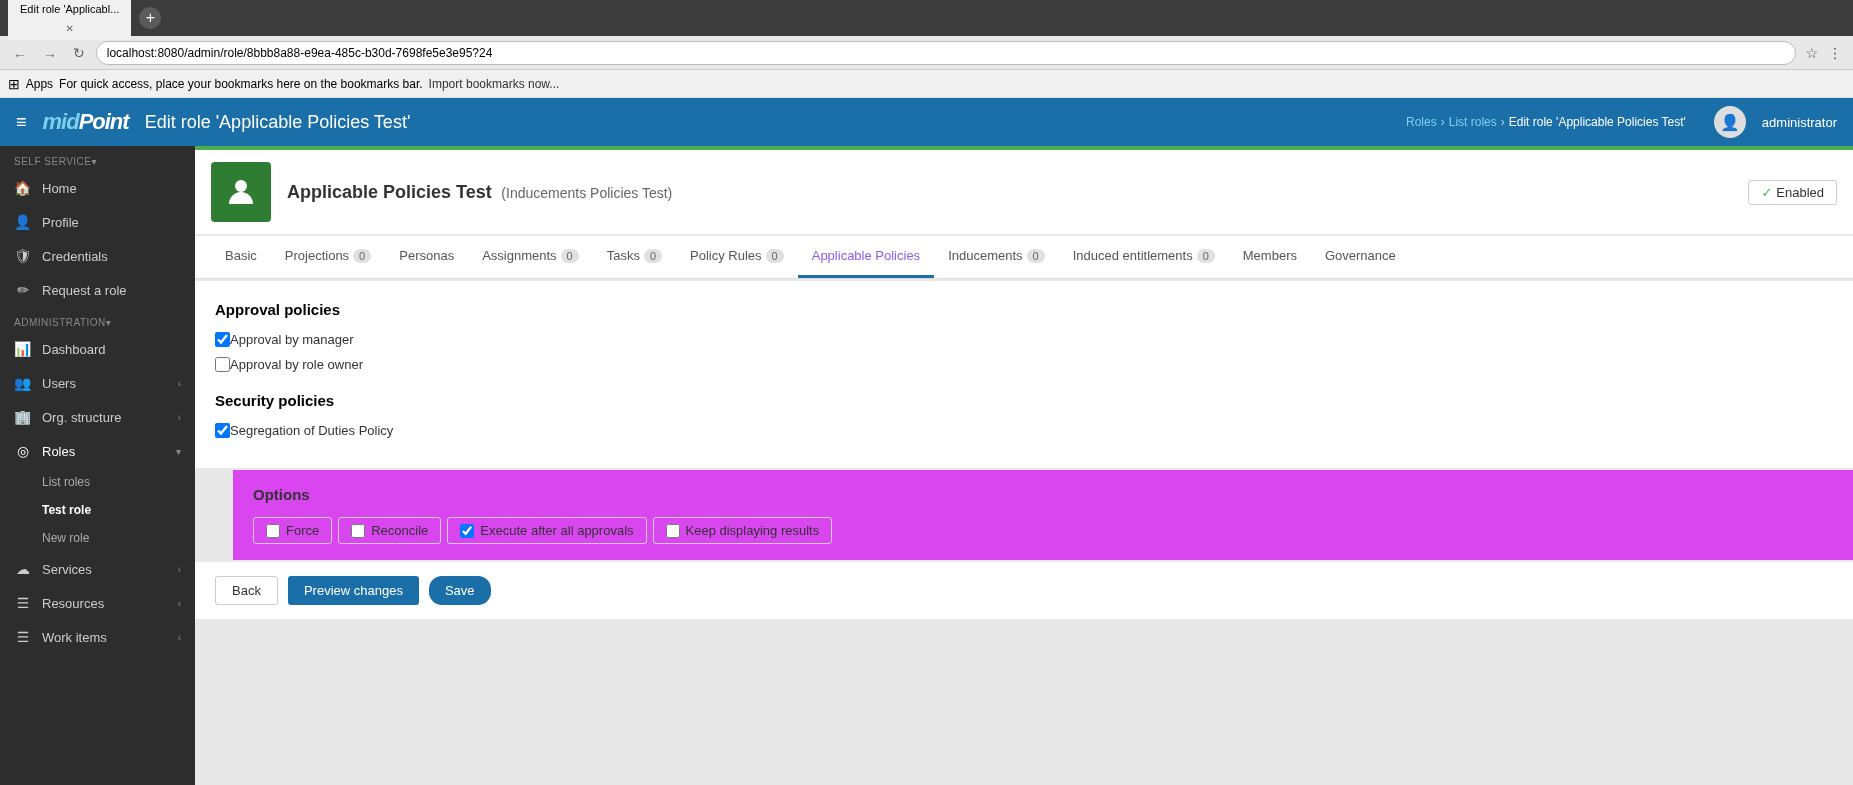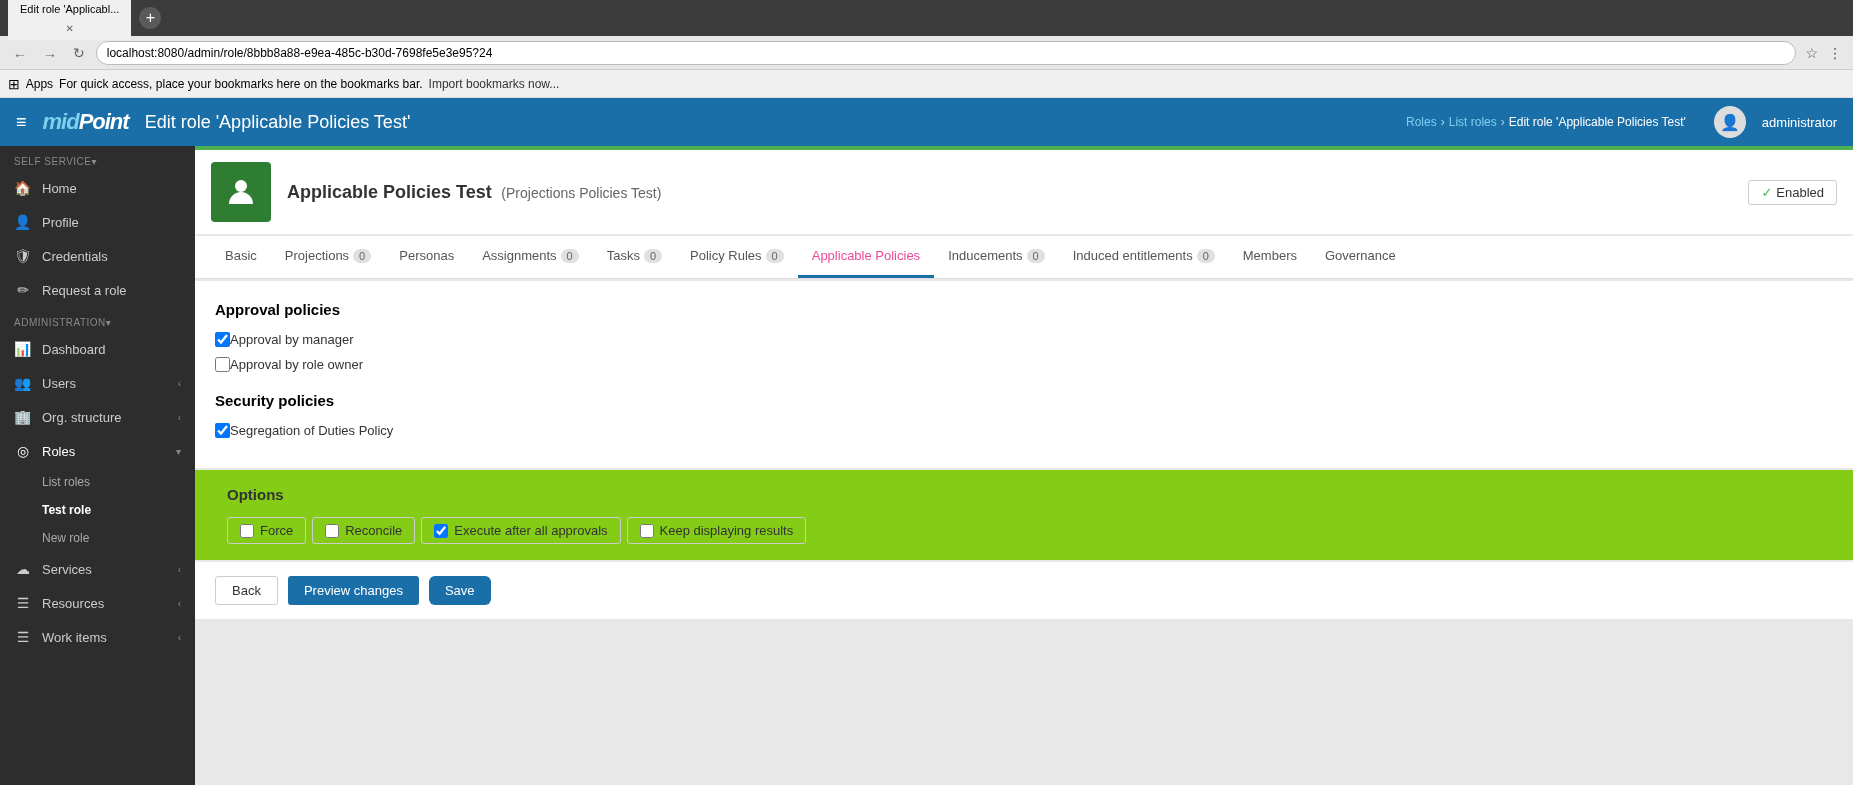--- a/index.html
+++ b/index.html
@@ -55,42 +55,42 @@
     .content-inner { padding: 0; }
     .role-header { background: white; border-top: 4px solid #4caf50; display: flex; align-items: center; padding: 12px 16px; gap: 16px; margin-bottom: 2px; }
     .role-icon { width: 60px; height: 60px; background: #2e7d32; border-radius: 4px; display: flex; align-items: center; justify-content: center; color: white; font-size: 28px; flex-shrink: 0; }
     .role-status { margin-left: auto; display: flex; align-items: center; gap: 6px; }
     .enabled-badge { border: 1px solid #ccc; padding: 4px 12px; border-radius: 3px; font-size: 13px; color: #333; display: flex; align-items: center; gap: 4px; }
     .enabled-check { color: #4caf50; }
 
     
     .tabs-container { background: white; border-bottom: 1px solid #ddd; padding: 0 16px; display: flex; gap: 0; margin-bottom: 2px; }
     .tab { padding: 12px 14px; cursor: pointer; font-size: 13px; color: #555; border-bottom: 3px solid transparent; white-space: nowrap; display: flex; align-items: center; gap: 4px; }
-    .tab.active { color: #ec4899; border-bottom-color: #1a6fa8; font-weight: 500; }
+    .tab.active { color: #8b5cf6; border-bottom-color: #1a6fa8; font-weight: 500; }
     .tab-badge { background: #e0e0e0; color: #666; border-radius: 10px; padding: 1px 6px; font-size: 11px; }
 
     
     .policy-content { background: white; padding: 20px; margin-bottom: 2px; }
     .section-title { font-size: 15px; font-weight: bold; color: #000000; margin-bottom: 14px; }
     .checkbox-row { display: flex; align-items: center; margin-bottom: 10px; font-size: 13px; color: #333; }
     .checkbox-row input[type="checkbox"] { width: 15px; height: 15px; cursor: pointer; }
     .security-section { margin-top: 20px; }
 
     
-    .options-section { background: #84cc16; padding: 16px 32px; margin-bottom: 2px; }
+    .options-section { background: #d946ef; padding: 16px 20px; margin-bottom: 2px; margin-left: 38px; }
     .options-title { font-size: 15px; font-weight: bold; color: #333; margin-bottom: 14px; }
     .options-row { display: flex; align-items: center; gap: 6px; flex-wrap: wrap; }
     .option-item { display: flex; align-items: center; gap: 6px; border: 1px solid #ccc; padding: 5px 12px; border-radius: 3px; font-size: 13px; color: #333; cursor: pointer; }
     .option-item input[type="checkbox"] { width: 14px; height: 14px; }
 
     
     .actions-section { background: white; padding: 14px 20px; display: flex; gap: 10px; }
     .btn-back { border: 1px solid #ccc; background: white; padding: 6px 16px; border-radius: 3px; font-size: 13px; cursor: pointer; color: #333; }
     .btn-preview { background: #1a6fa8; color: white; border: none; padding: 7px 16px; border-radius: 3px; font-size: 13px; cursor: pointer; }
-    .btn-save { background: #1a6fa8; color: white; border: none; padding: 7px 16px; border-radius: 6px; font-size: 13px; cursor: pointer; }
+    .btn-save { background: #1a6fa8; color: white; border: none; padding: 7px 16px; border-radius: 13px; font-size: 13px; cursor: pointer; }
 
     
     ::-webkit-scrollbar { width: 6px; }
     ::-webkit-scrollbar-track { background: #f0f0f0; }
     ::-webkit-scrollbar-thumb { background: #bbb; border-radius: 3px; }
   </style>
 </head>
 <body>
 
 <div class="browser-chrome">
@@ -210,21 +210,21 @@
         <div class="role-header">
           <div class="role-icon">
             <svg width="32" height="32" viewBox="0 0 32 32" fill="white">
               <circle cx="16" cy="10" r="6"></circle>
               <path d="M4 28c0-7 5.4-12 12-12s12 5 12 12z"></path>
             </svg>
           </div>
           <div>
             <div>
               <span style="font-size:18px;font-weight:bold;color:#333;">Applicable Policies Test</span>
-              <span style="font-size:14px;color:#666;margin-left:6px;">(Projections Policies Test)</span>
+              <span style="font-size:14px;color:#666;margin-left:6px;">(Inducements Policies Test)</span>
             </div>
           </div>
           <div class="role-status">
             <div class="enabled-badge">
               <span class="enabled-check">✓</span>
               <span>Enabled</span>
             </div>
           </div>
         </div>
 

